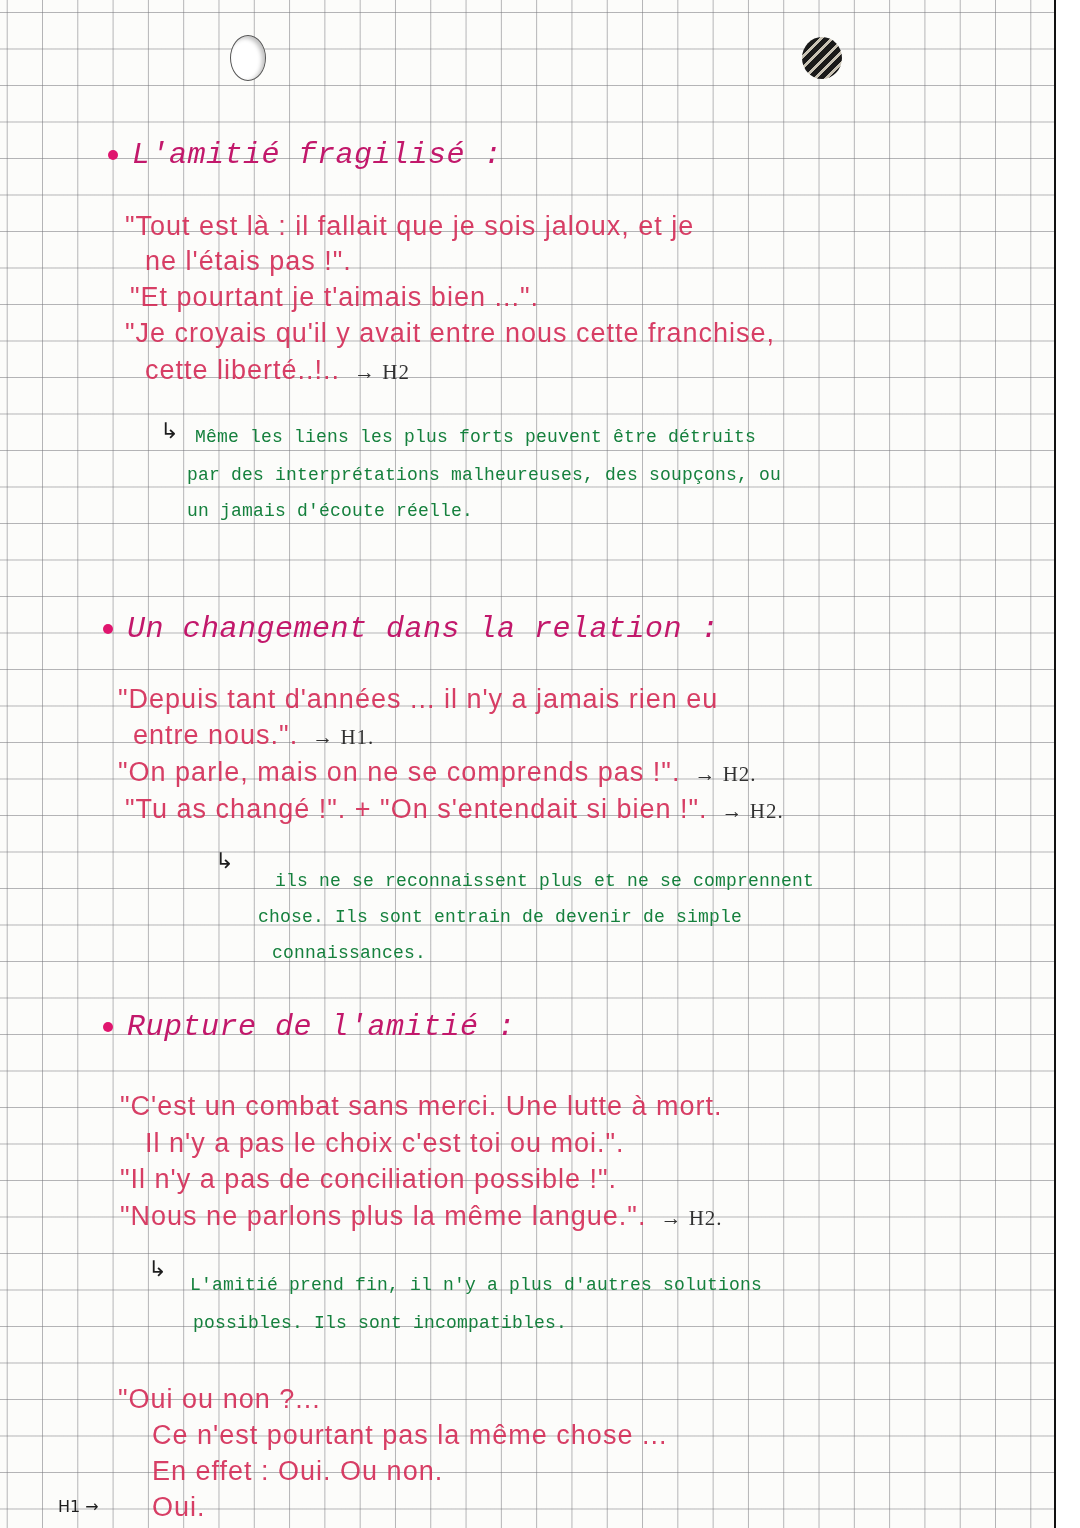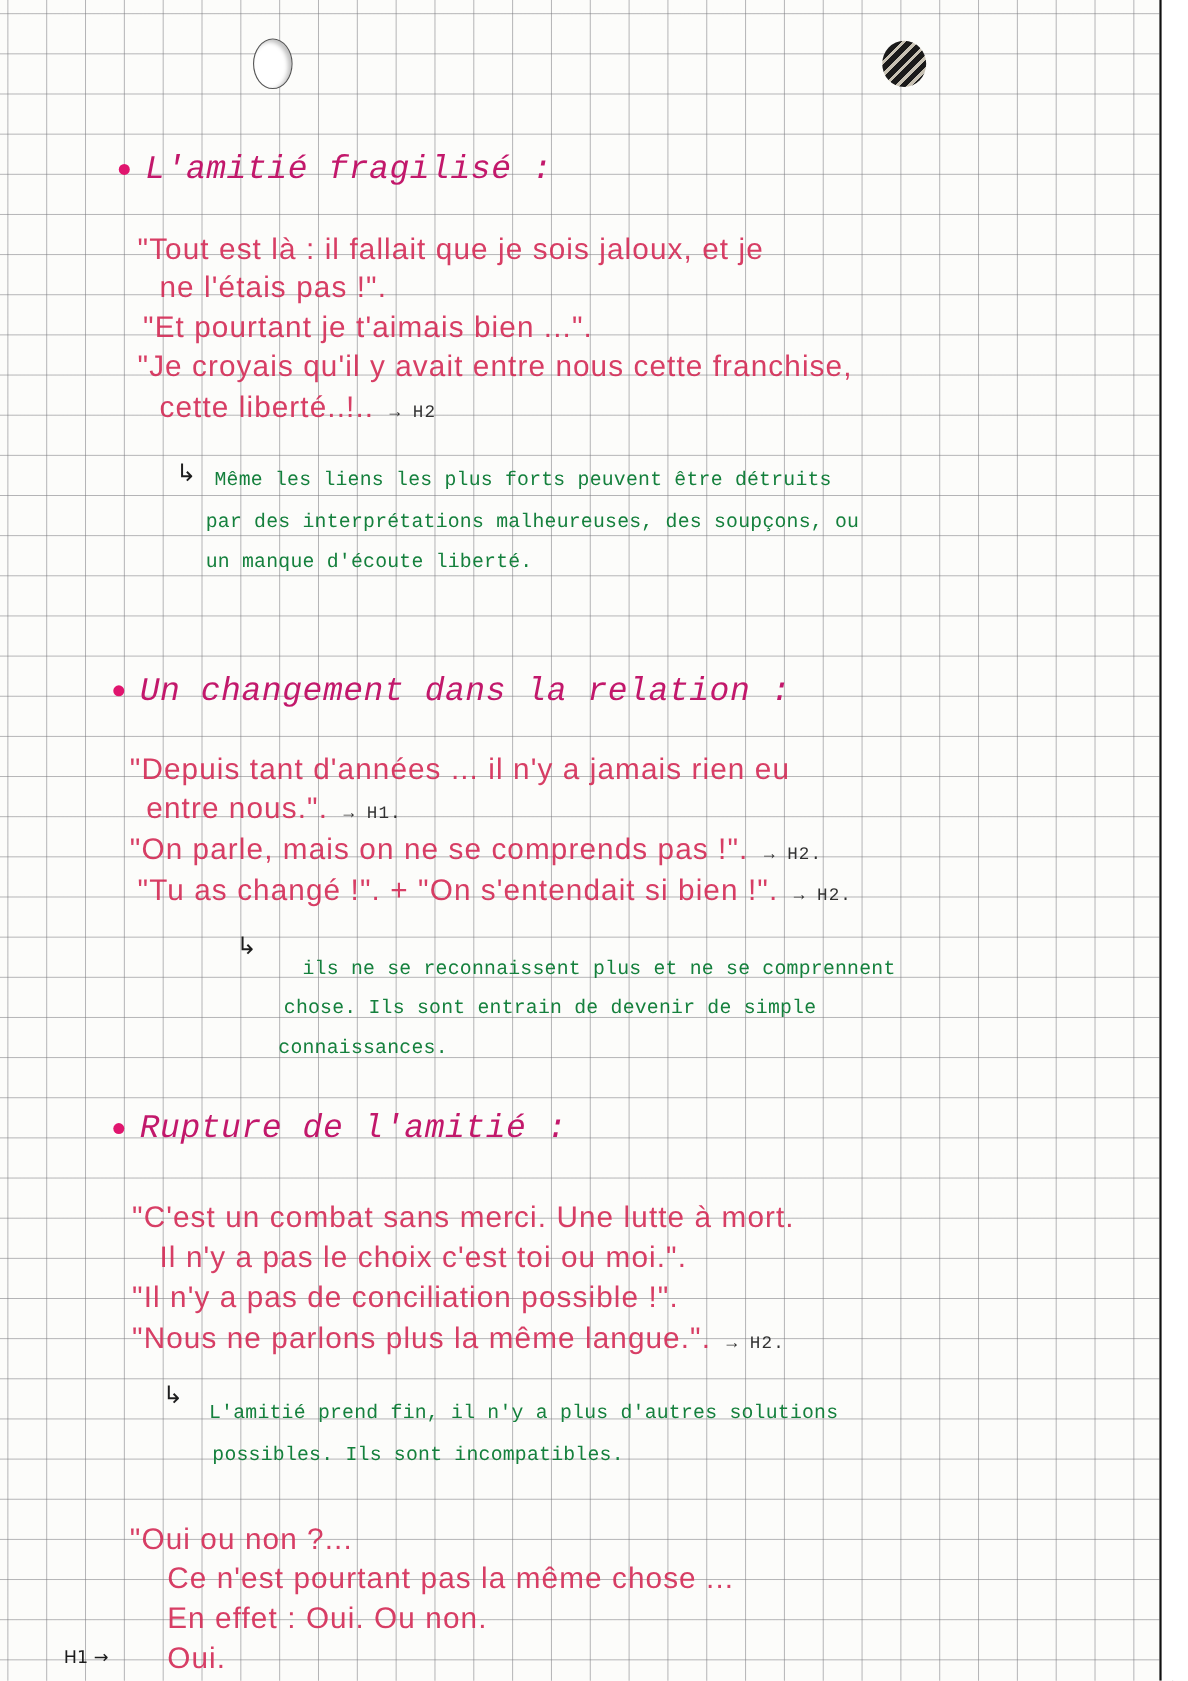--- a/index.html
+++ b/index.html
@@ -42,21 +42,21 @@
   }
   .quote {
     color: #d42a55; font-family: "Liberation Sans", sans-serif;
     font-size: 27px; letter-spacing: 1px; opacity: 0.9;
   }
   .note {
     color: #15803d; font-family: Liberation Mono, monospace;
     font-size: 18px; letter-spacing: 0.2px;
   }
   .attrib {
-    color: #1d1d1d; font-family: Liberation Mono, monospace; font-size: 16px;
+    color: #1d1d1d; font-family: Liberation Serif, serif; font-size: 21px;
     margin-left: 14px;
   }
   .arrow {
     position: absolute; color: #1d1d1d; font-family: "DejaVu Sans", sans-serif;
     font-size: 22px;
   }
   .margin-label {
     position: absolute; color: #1d1d1d; font-family: "DejaVu Sans", sans-serif;
     font-size: 16px;
   }
@@ -74,39 +74,39 @@
 <div class="line quote" style="left:125px; top:213px;">"Tout est là : il fallait que je sois jaloux, et je</div>
 <div class="line quote" style="left:145px; top:248px;">ne l'étais pas !".</div>
 <div class="line quote" style="left:130px; top:284px;">"Et pourtant je t'aimais bien ...".</div>
 <div class="line quote" style="left:125px; top:320px;">"Je croyais qu'il y avait entre nous cette franchise,</div>
 <div class="line quote" style="left:145px; top:357px;">
   <span>cette liberté..!..</span><span class="attrib">→ H2</span>
 </div>
 <div class="arrow" style="left:160px; top:418px;">↳</div>
 <div class="line note" style="left:195px; top:428px;">Même les liens les plus forts peuvent être détruits</div>
 <div class="line note" style="left:187px; top:466px;">par des interprétations malheureuses, des soupçons, ou</div>
-<div class="line note" style="left:187px; top:502px;">un manque d'écoute liberté.</div>
+<div class="line note" style="left:187px; top:502px;">un jamais d'écoute réelle.</div>
 
 <div class="line heading" style="left:103px; top:614px;">
   <span class="bullet"></span><span>Un changement dans la relation :</span>
 </div>
 <div class="line quote" style="left:118px; top:686px;">"Depuis tant d'années ... il n'y a jamais rien eu</div>
 <div class="line quote" style="left:133px; top:722px;">
   <span>entre nous.".</span><span class="attrib">→ H1.</span>
 </div>
 <div class="line quote" style="left:118px; top:759px;">
   <span>"On parle, mais on ne se comprends pas !".</span><span class="attrib">→ H2.</span>
 </div>
 <div class="line quote" style="left:125px; top:796px;">
   <span>"Tu as changé !". + "On s'entendait si bien !".</span><span class="attrib">→ H2.</span>
 </div>
 <div class="arrow" style="left:215px; top:848px;">↳</div>
 <div class="line note" style="left:255px; top:872px;margin-left:20px;">ils ne se reconnaissent plus et ne se comprennent</div>
 <div class="line note" style="left:258px; top:908px;">chose. Ils sont entrain de devenir de simple</div>
-<div class="line note" style="left:253px; top:944px;">connaissances.</div>
+<div class="line note" style="left:272px; top:944px;">connaissances.</div>
 
 <div class="line heading" style="left:103px; top:1012px;">
   <span class="bullet"></span><span>Rupture de l'amitié :</span>
 </div>
 <div class="line quote" style="left:120px; top:1093px;">"C'est un combat sans merci. Une lutte à mort.</div>
 <div class="line quote" style="left:145px; top:1130px;">Il n'y a pas le choix c'est toi ou moi.".</div>
 <div class="line quote" style="left:120px; top:1166px;">"Il n'y a pas de conciliation possible !".</div>
 <div class="line quote" style="left:120px; top:1203px;">
   <span>"Nous ne parlons plus la même langue.".</span><span class="attrib">→ H2.</span>
 </div>

